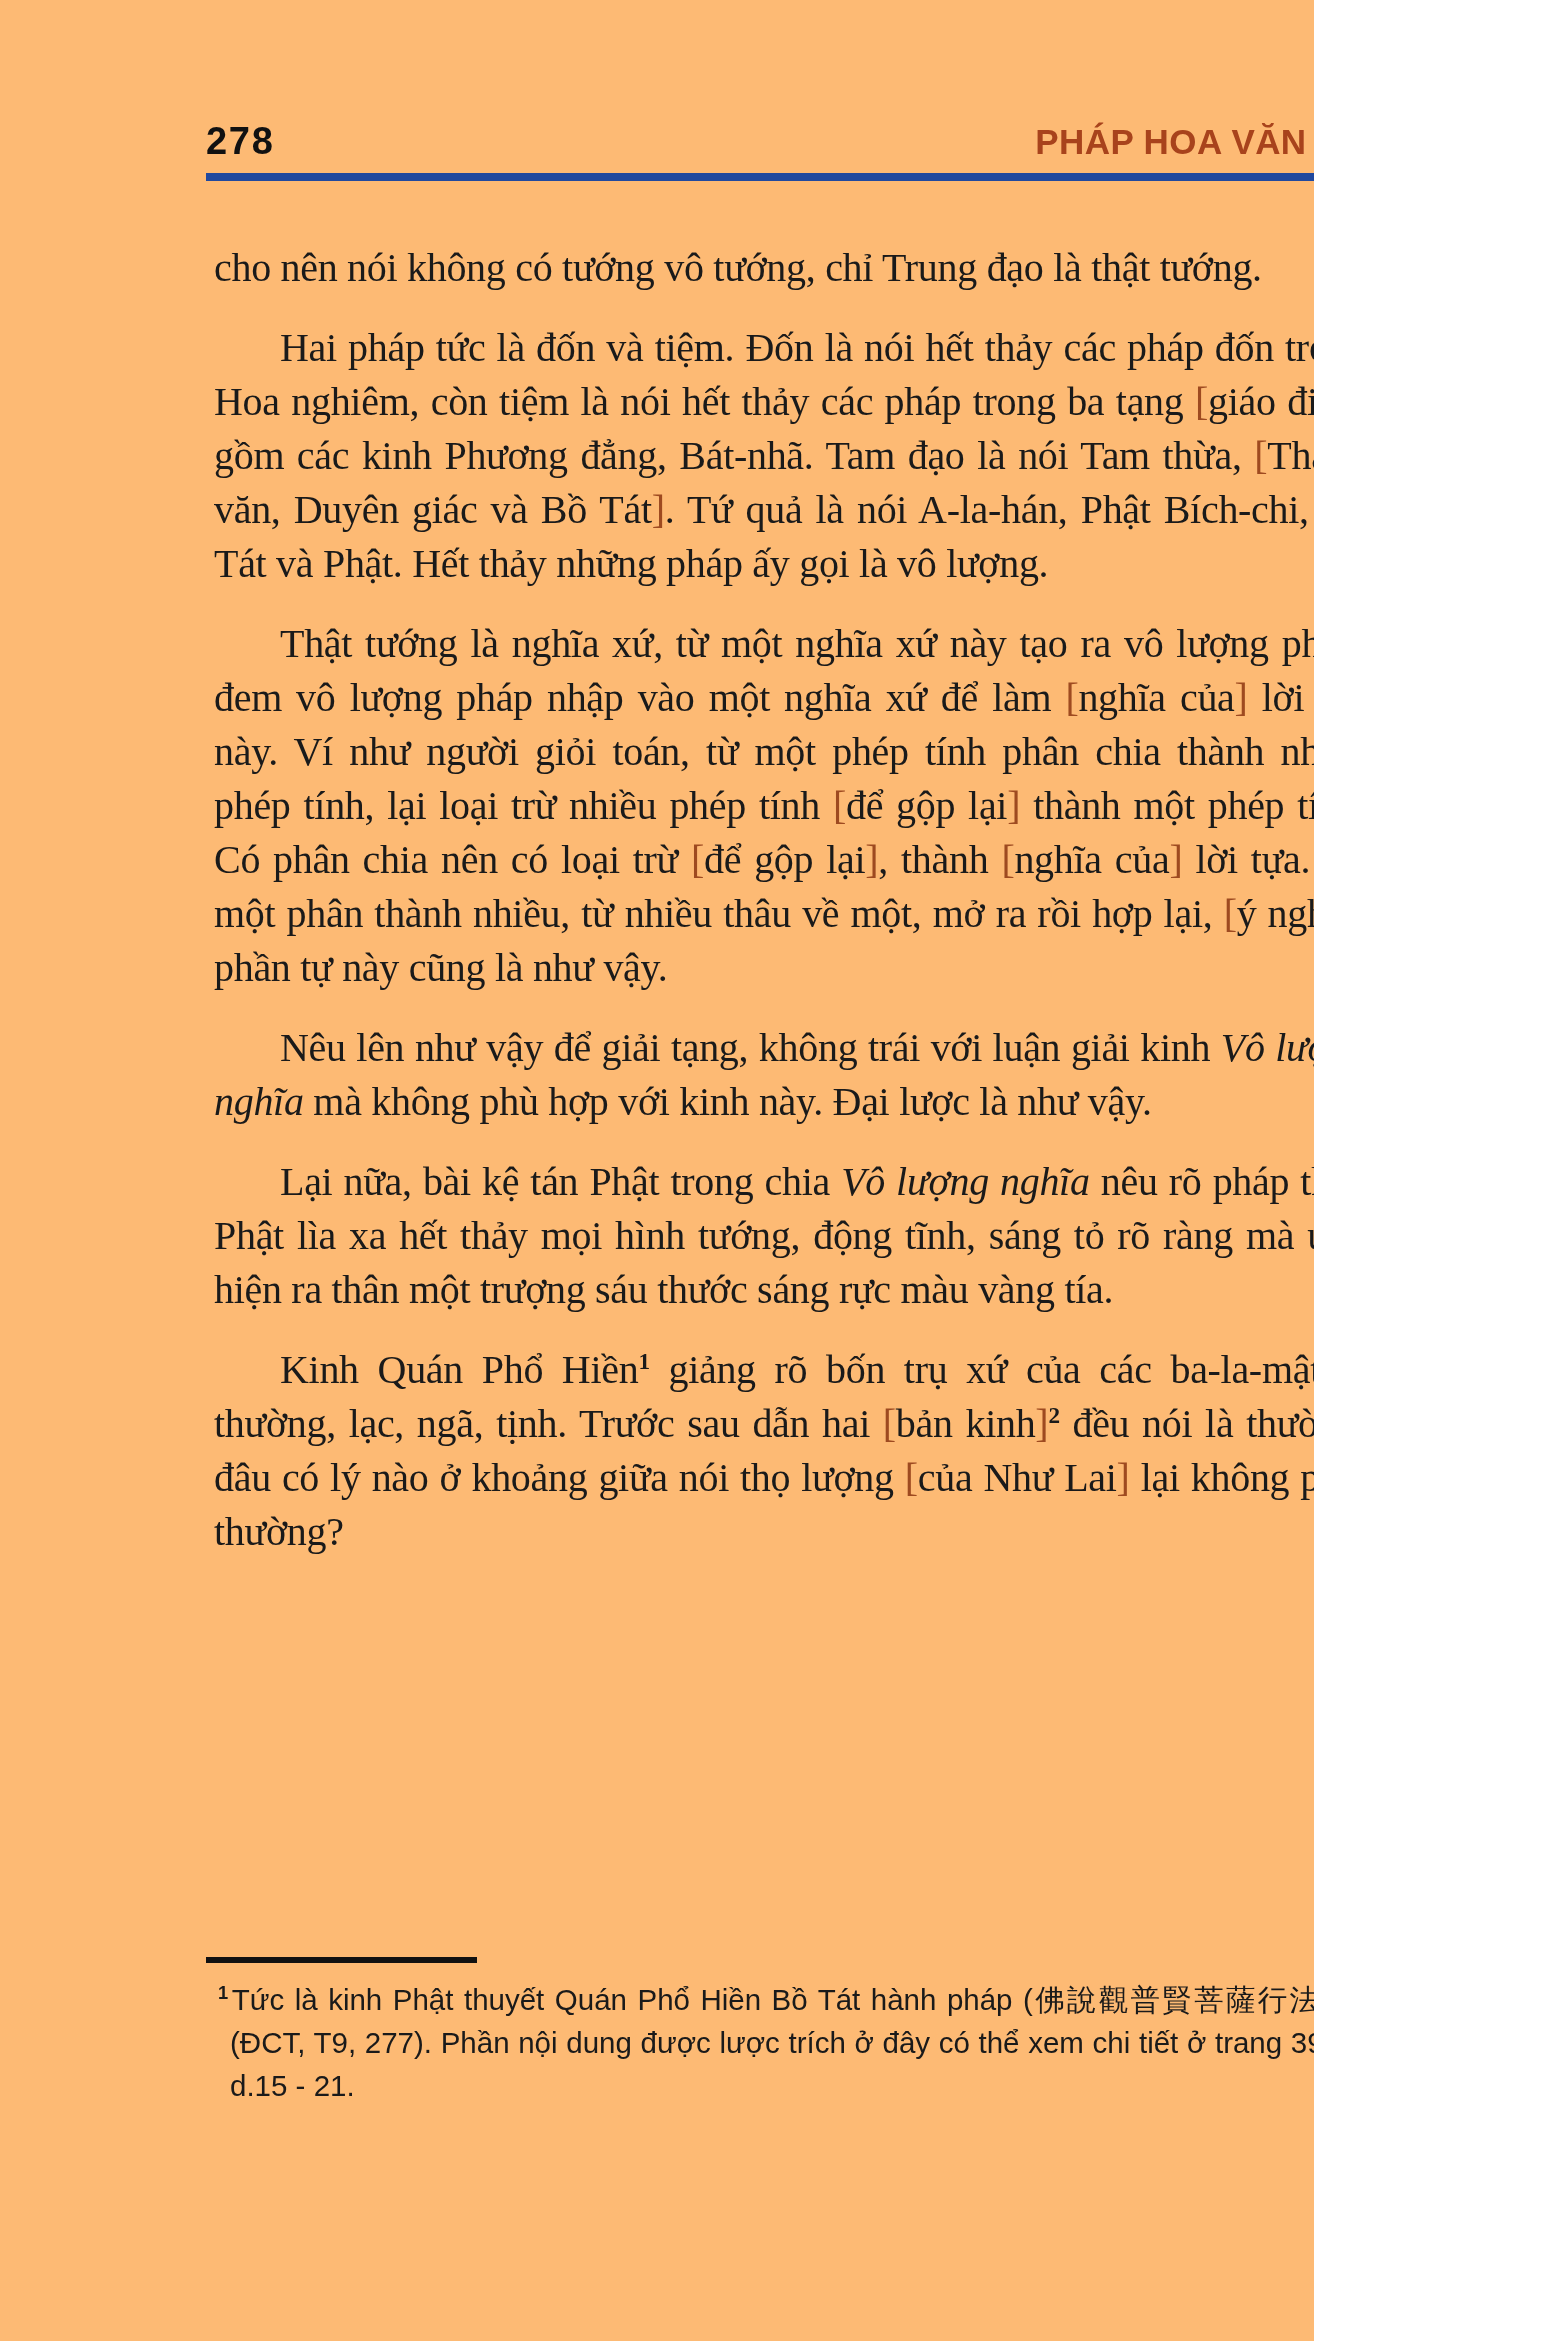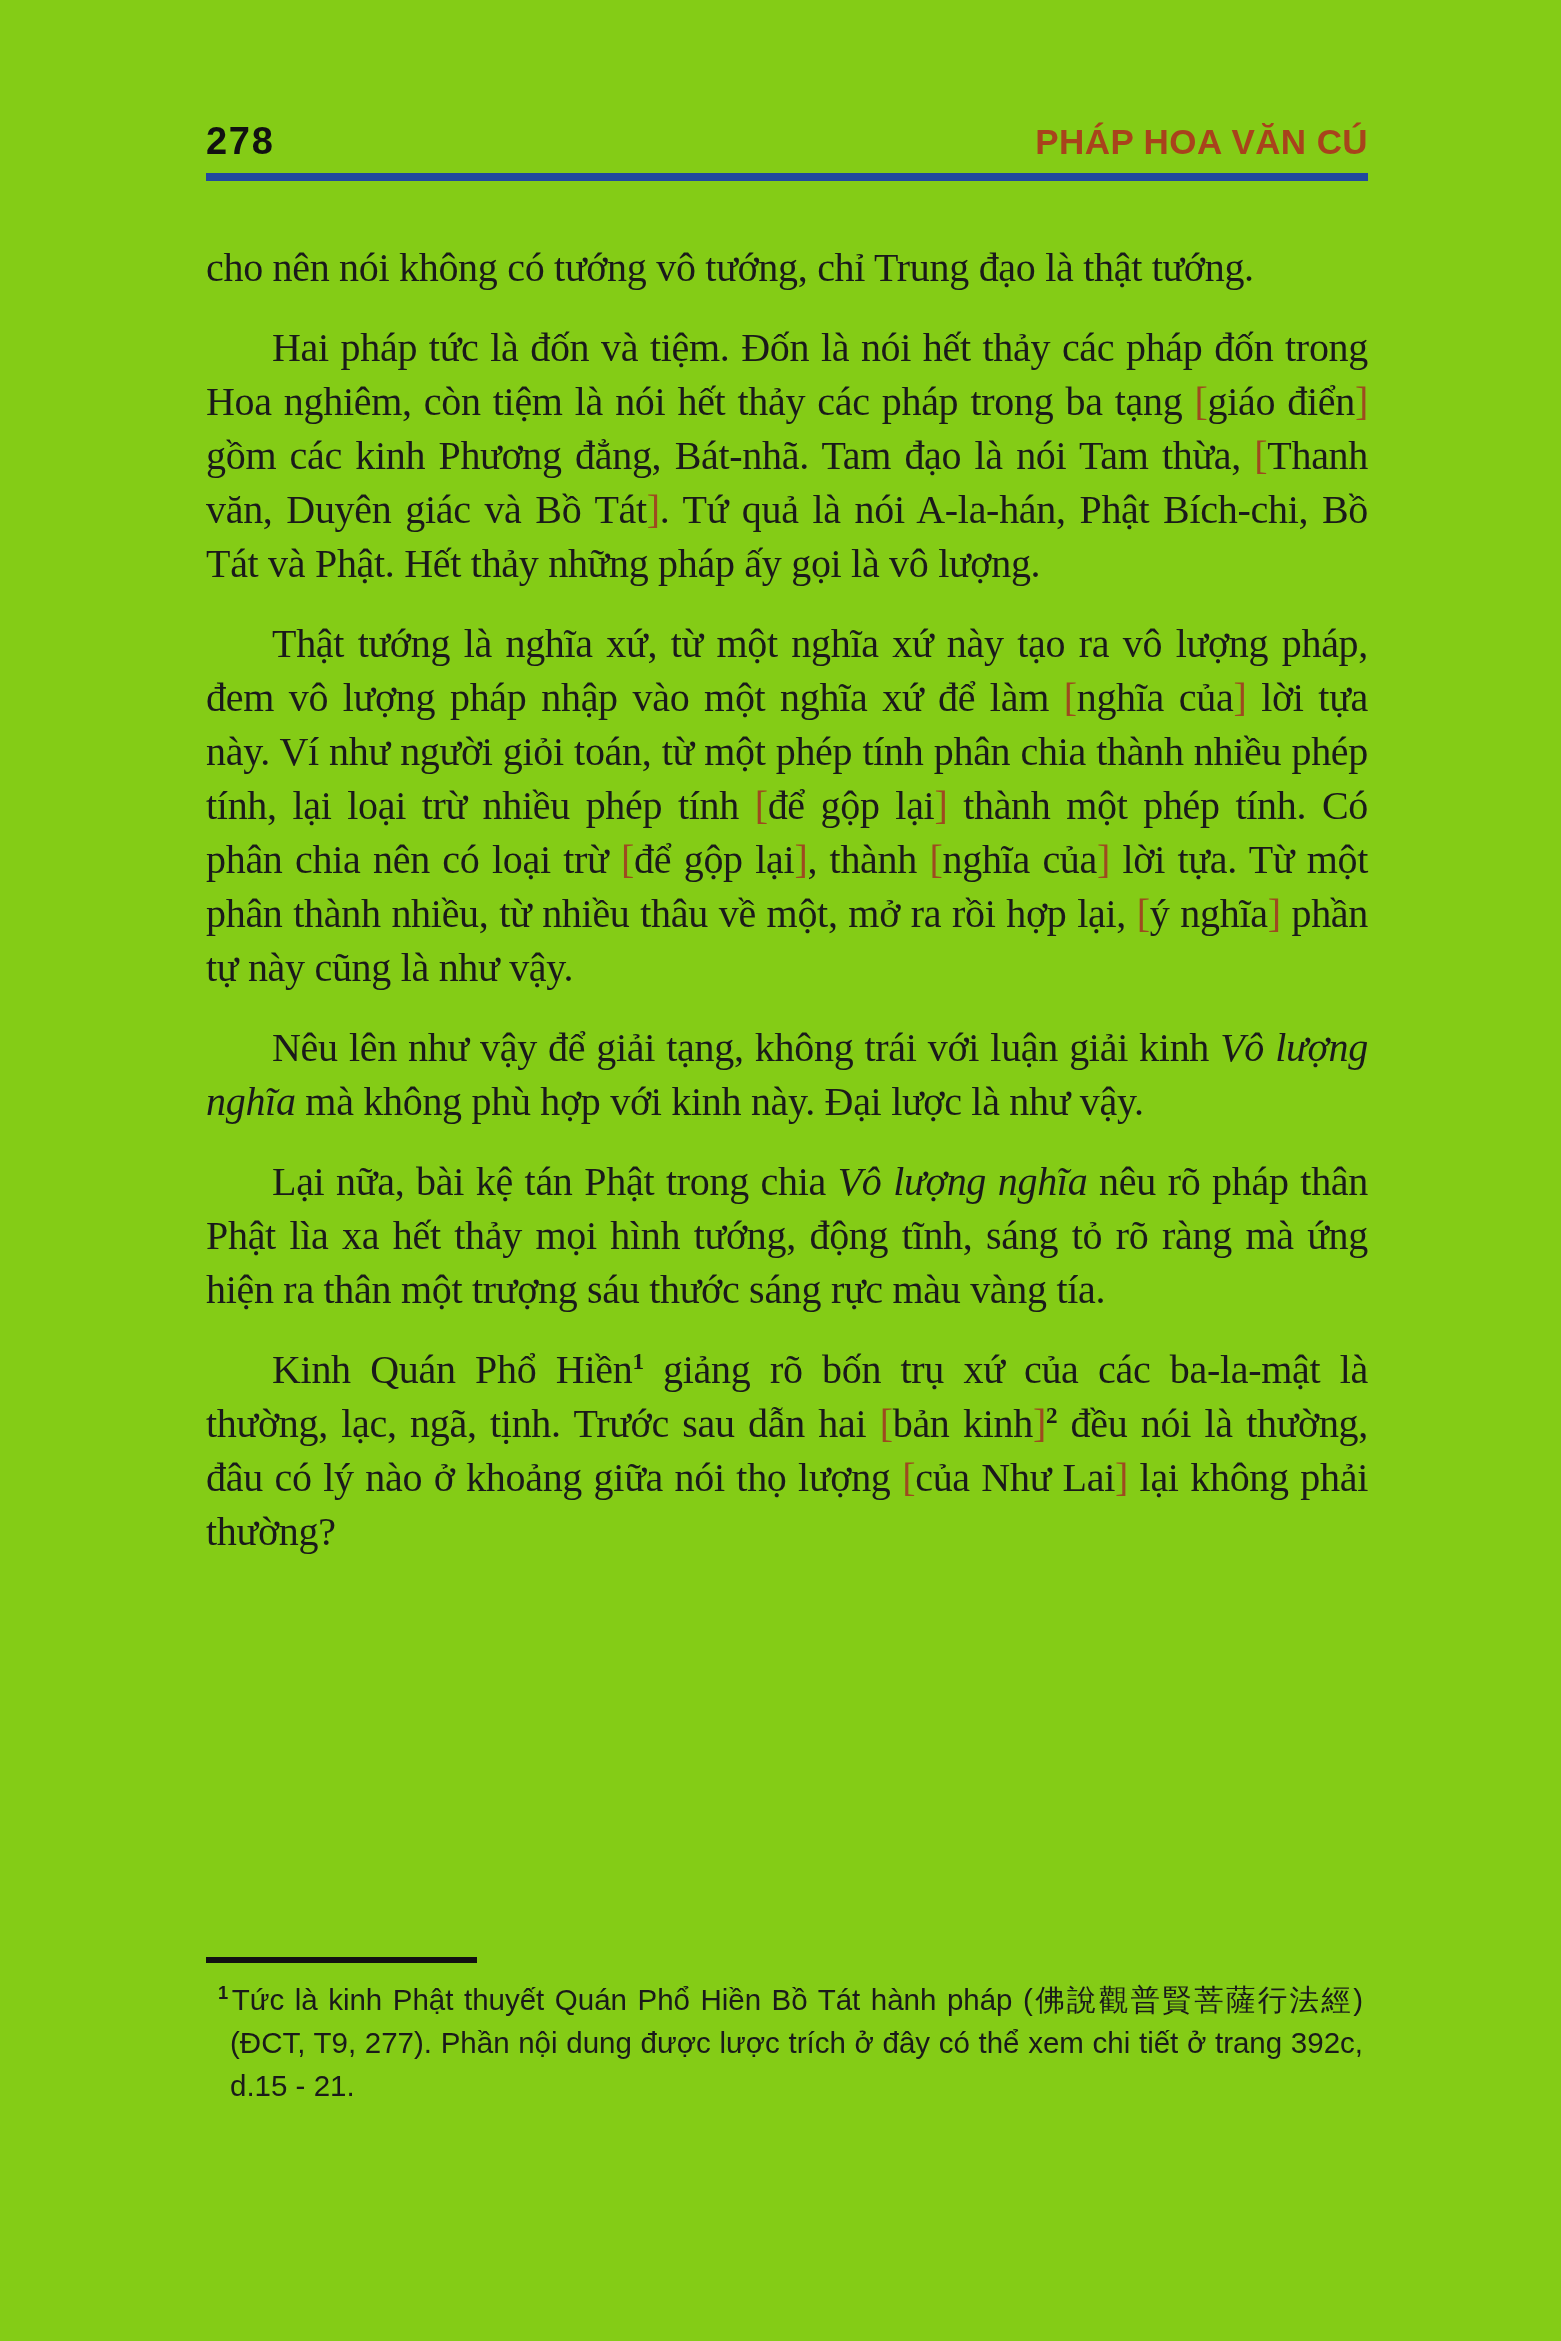--- a/index.html
+++ b/index.html
@@ -2,23 +2,23 @@
 <html style="--title-color: #a8431c; --bracket-color: #9e4a20; --rule-color: #21499e; --text-color: #1a1a1a;font-size:14px"><head>
 <meta charset="utf-8">
 <style>
   html, body {
     margin: 0;
     padding: 0;
     background: #ffffff;
   }
   .page {
     position: relative;
-    width: 1561px;
+    width: 1314px;
     height: 2342px;
-    background: #84cc16;
+    background: #fdba74;
     overflow: hidden;
     color: var(--text-color, #1a1a1a);
   }
   .header {
     position: absolute;
     left: 206px;
     top: 120px;
     width: 1162px;
     display: flex;
     justify-content: space-between;
@@ -51,21 +51,21 @@
     left: 206px;
     top: 241px;
     width: 1162px;
     font-family: "Liberation Serif", serif;
     font-size: 40px;
     line-height: 54px;
     text-align: justify;
     letter-spacing: -0.3px;
   }
   .para {
-    margin: 0 0 26px 0;
+    margin: 0 0 26px 8px;
     text-indent: 66px;
   }
   .para.no-indent {
     text-indent: 0;
   }
   .bracket {
     color: var(--bracket-color, #9e4a20);
   }
   .italic {
     font-style: italic;

